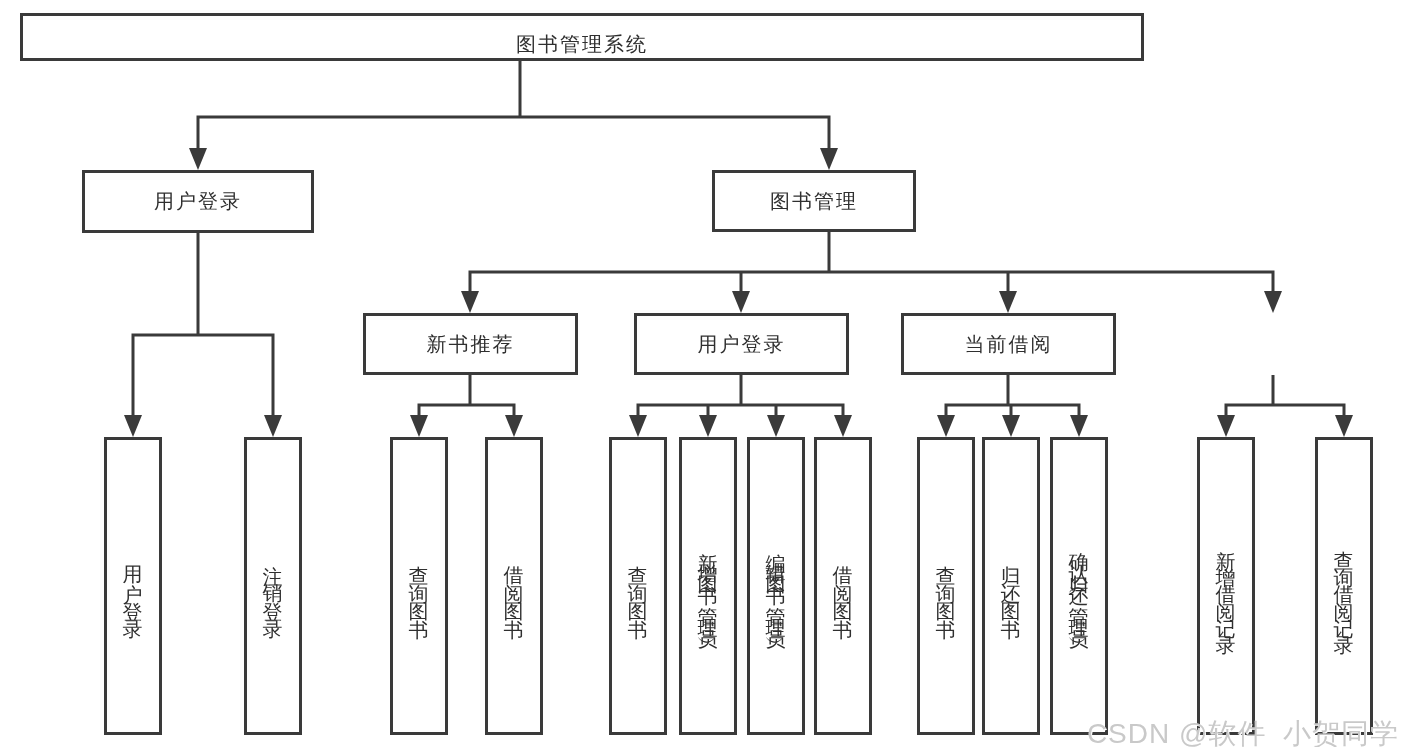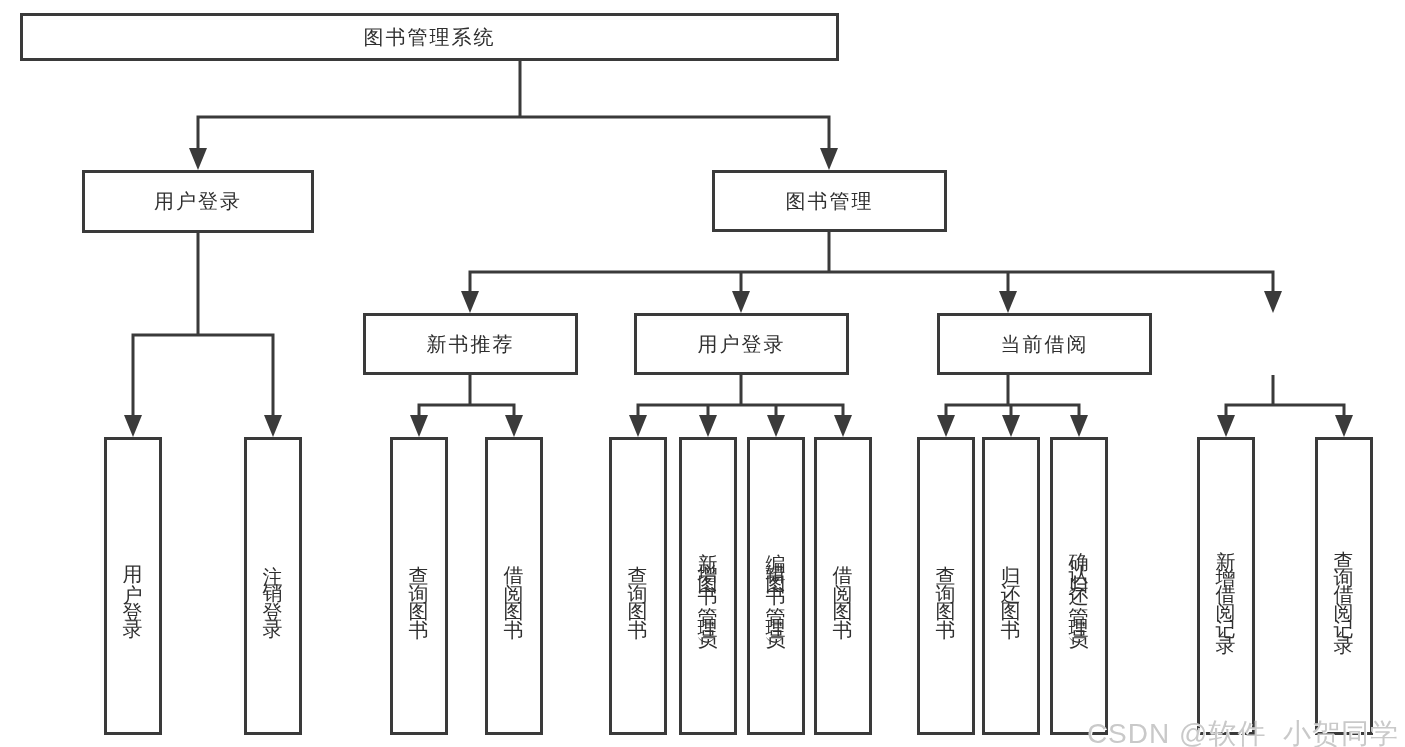--- a/index.html
+++ b/index.html
@@ -15,27 +15,27 @@
     overflow:hidden;
   }
   .connectors{position:absolute;left:0;top:0;width:1405px;height:747px;}
   .connectors path{stroke:var(--line);stroke-width:3;fill:none;}
   .connectors polygon{fill:var(--line);stroke:none;}
   .node{
     position:absolute;background:#fff;border:3px solid var(--line);
     display:flex;align-items:center;justify-content:center;
     font-size:20px;letter-spacing:2px;box-sizing:border-box;
   }
-  .root{left:20px;top:13px;width:819px;height:48px;}
+  .root{left:20px;top:13px;width:1124px;height:48px;align-items:flex-end;}
   .n-user-login{left:82px;top:170px;width:232px;height:63px;}
-  .n-book-mgmt{left:712px;top:170px;width:235px;height:62px;}
+  .n-book-mgmt{left:712px;top:170px;width:204px;height:62px;}
   .lvl3{top:313px;width:215px;height:62px;}
   .n-new-book{left:363px;}
   .n-book-borrow{left:634px;}
-  .n-current-borrow{left:901px;margin-left:36px;}
+  .n-current-borrow{left:901px;}
   .n-borrow-record{left:1166px;}
   .leaf{top:437px;width:58px;height:298px;}
   .leaf .vtext{
     writing-mode:vertical-rl;text-orientation:mixed;
     font-size:20px;letter-spacing:18px;line-height:1;
   }
   .leaf .vtext.mid{letter-spacing:17px;}
   .leaf .vtext.long{letter-spacing:11px;}
   .p1{left:104px;} .p2{left:244px;} .p3{left:390px;} .p4{left:485px;}
   .p5{left:609px;} .p6{left:679px;} .p7{left:747px;} .p8{left:814px;}

